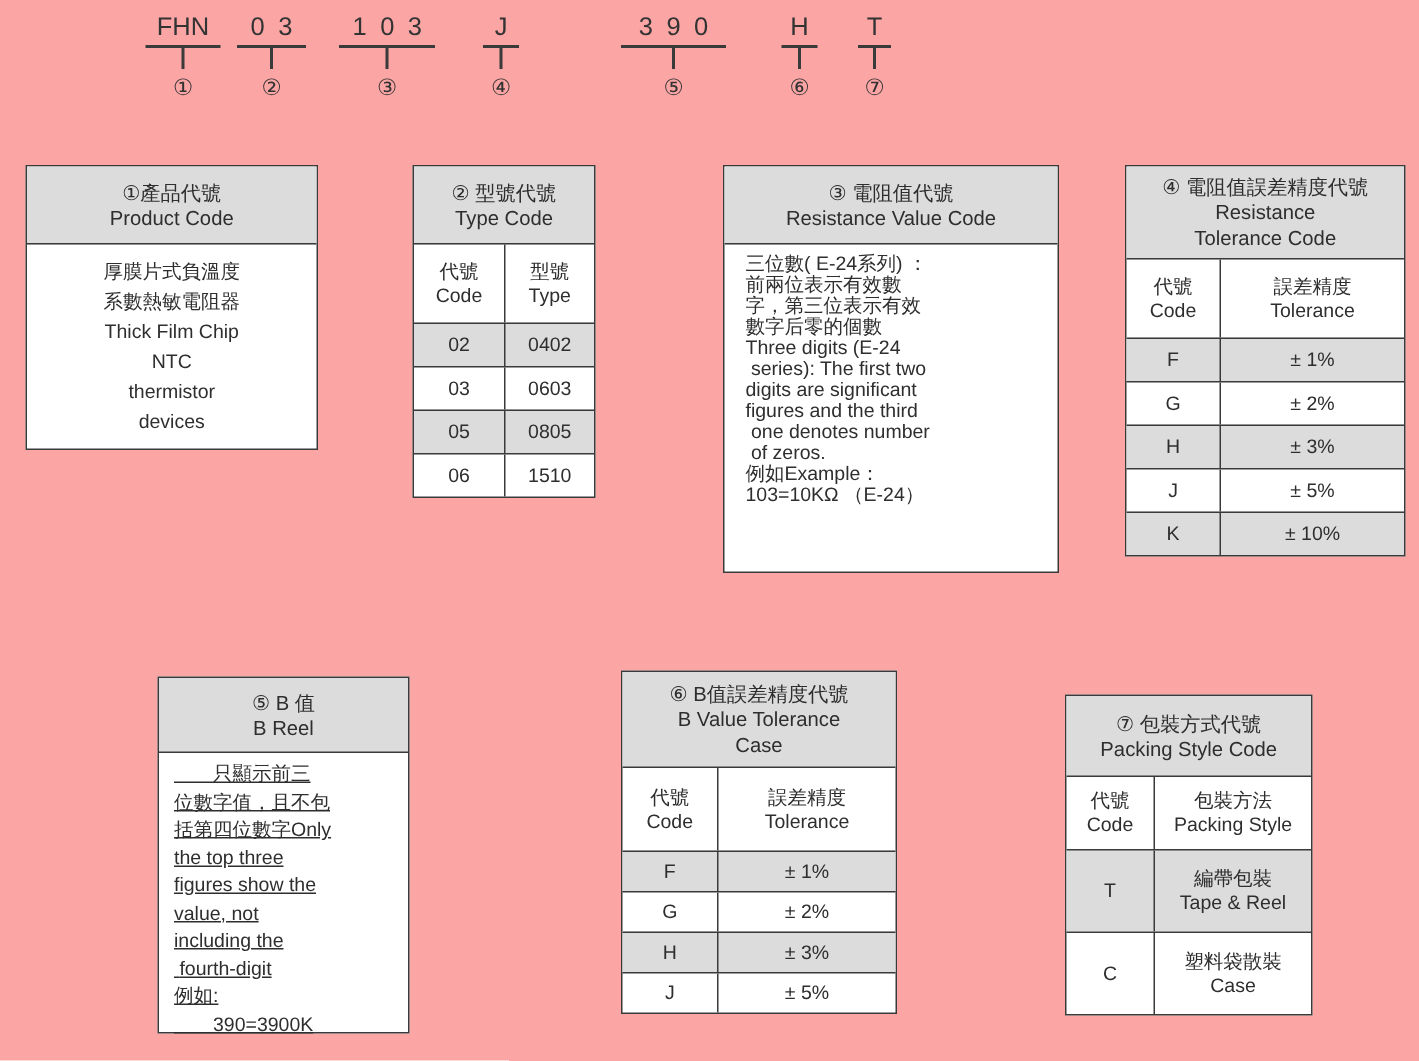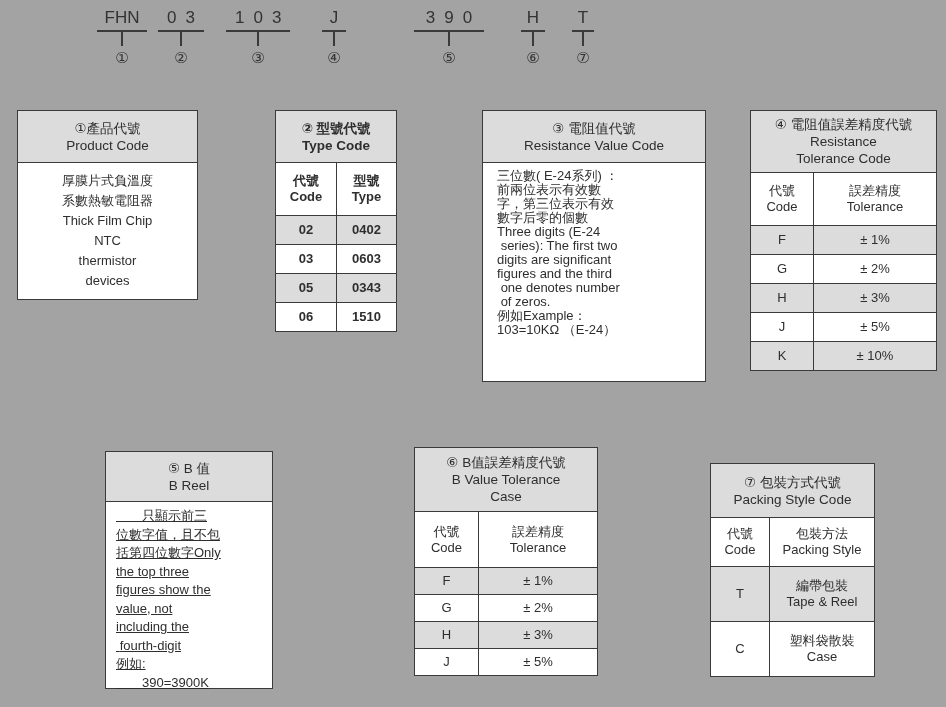--- a/index.html
+++ b/index.html
@@ -1,21 +1,21 @@
 <!DOCTYPE html>
 <html><head>
 <meta charset="utf-8">
 <style>
   * { box-sizing: border-box; margin: 0; padding: 0; }
   html, body { background: #ffffff; }
   .page {
     position: relative;
     width: 946px;
     height: 707px;
-    background: #a3a3a3;
+    background: #fca5a5;
     font-family: "Liberation Sans", "DejaVu Sans", sans-serif;
     color: #2e2e2e;
     overflow: hidden;
   }
 
   
   .seg { position: absolute; top: 8px; text-align: center; }
   .seg-text {
     font-size: 17px;
     line-height: 20px;
@@ -60,24 +60,24 @@
     text-align: center;
     white-space: pre-line;
     line-height: 16px;
   }
   .tcell + .tcell { border-left: 1px solid #3a3a3a; }
   .tcell:first-child { flex: 0 0 auto; }
   .tcell:last-child { flex: 1 1 auto; }
   .shaded { background: #dcdcdc; }
 
   
-  .box1 { left: 17px;  top: 110px; width: 181px; height: 190px; }
+  .box1 { left: 17px;  top: 110px; width: 195px; height: 190px; }
   .box1 .box-header { height: 52px; }
   
-  .box2 { left: 275px; top: 110px; width: 122px; font-weight: bold; }
+  .box2 { left: 275px; top: 110px; width: 122px; }
   .box2 .box-header { height: 52px; }
   .box2 .trow { height: 29px; }
   .box2 .trow.thead { height: 52px; }
   .box2 .tcell:first-child { width: 60px; }
   
   .box3 { left: 482px; top: 110px; width: 224px; height: 272px; }
   .box3 .box-header { height: 52px; }
   .box3 .box-body { padding: 6px 8px 0 14px; line-height: 14px; }
   
   .box4 { left: 750px; top: 110px; width: 187px; }
@@ -172,21 +172,21 @@
     <div class="trow shaded">
       <div class="tcell">02</div>
       <div class="tcell">0402</div>
     </div>
     <div class="trow">
       <div class="tcell">03</div>
       <div class="tcell">0603</div>
     </div>
     <div class="trow shaded">
       <div class="tcell">05</div>
-      <div class="tcell">0343</div>
+      <div class="tcell">0805</div>
     </div>
     <div class="trow">
       <div class="tcell">06</div>
       <div class="tcell">1510</div>
     </div>
   </div>
 
   <div class="box box3">
     <div class="box-header">
       <span>③ 電阻值代號

